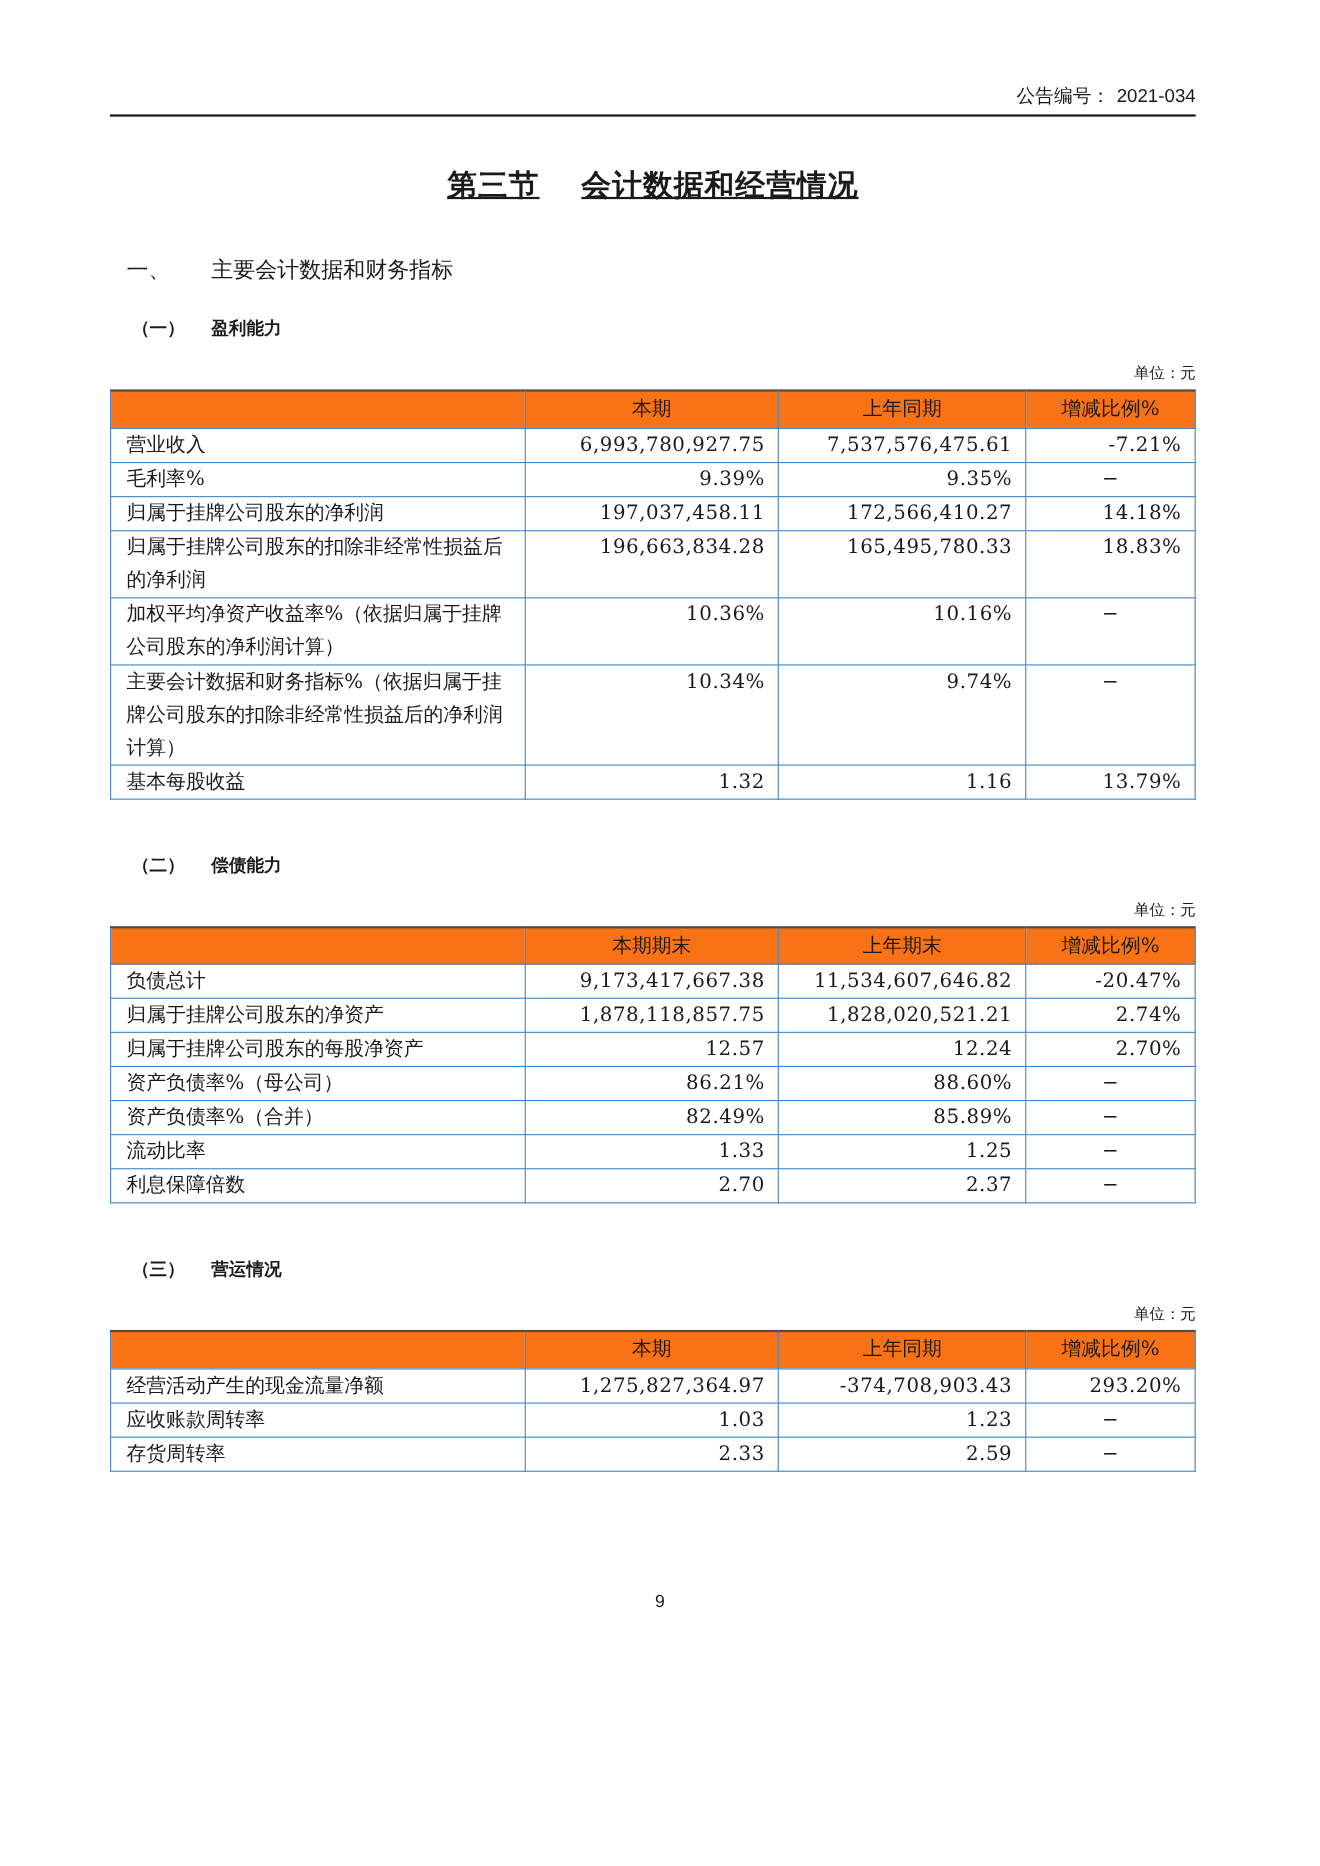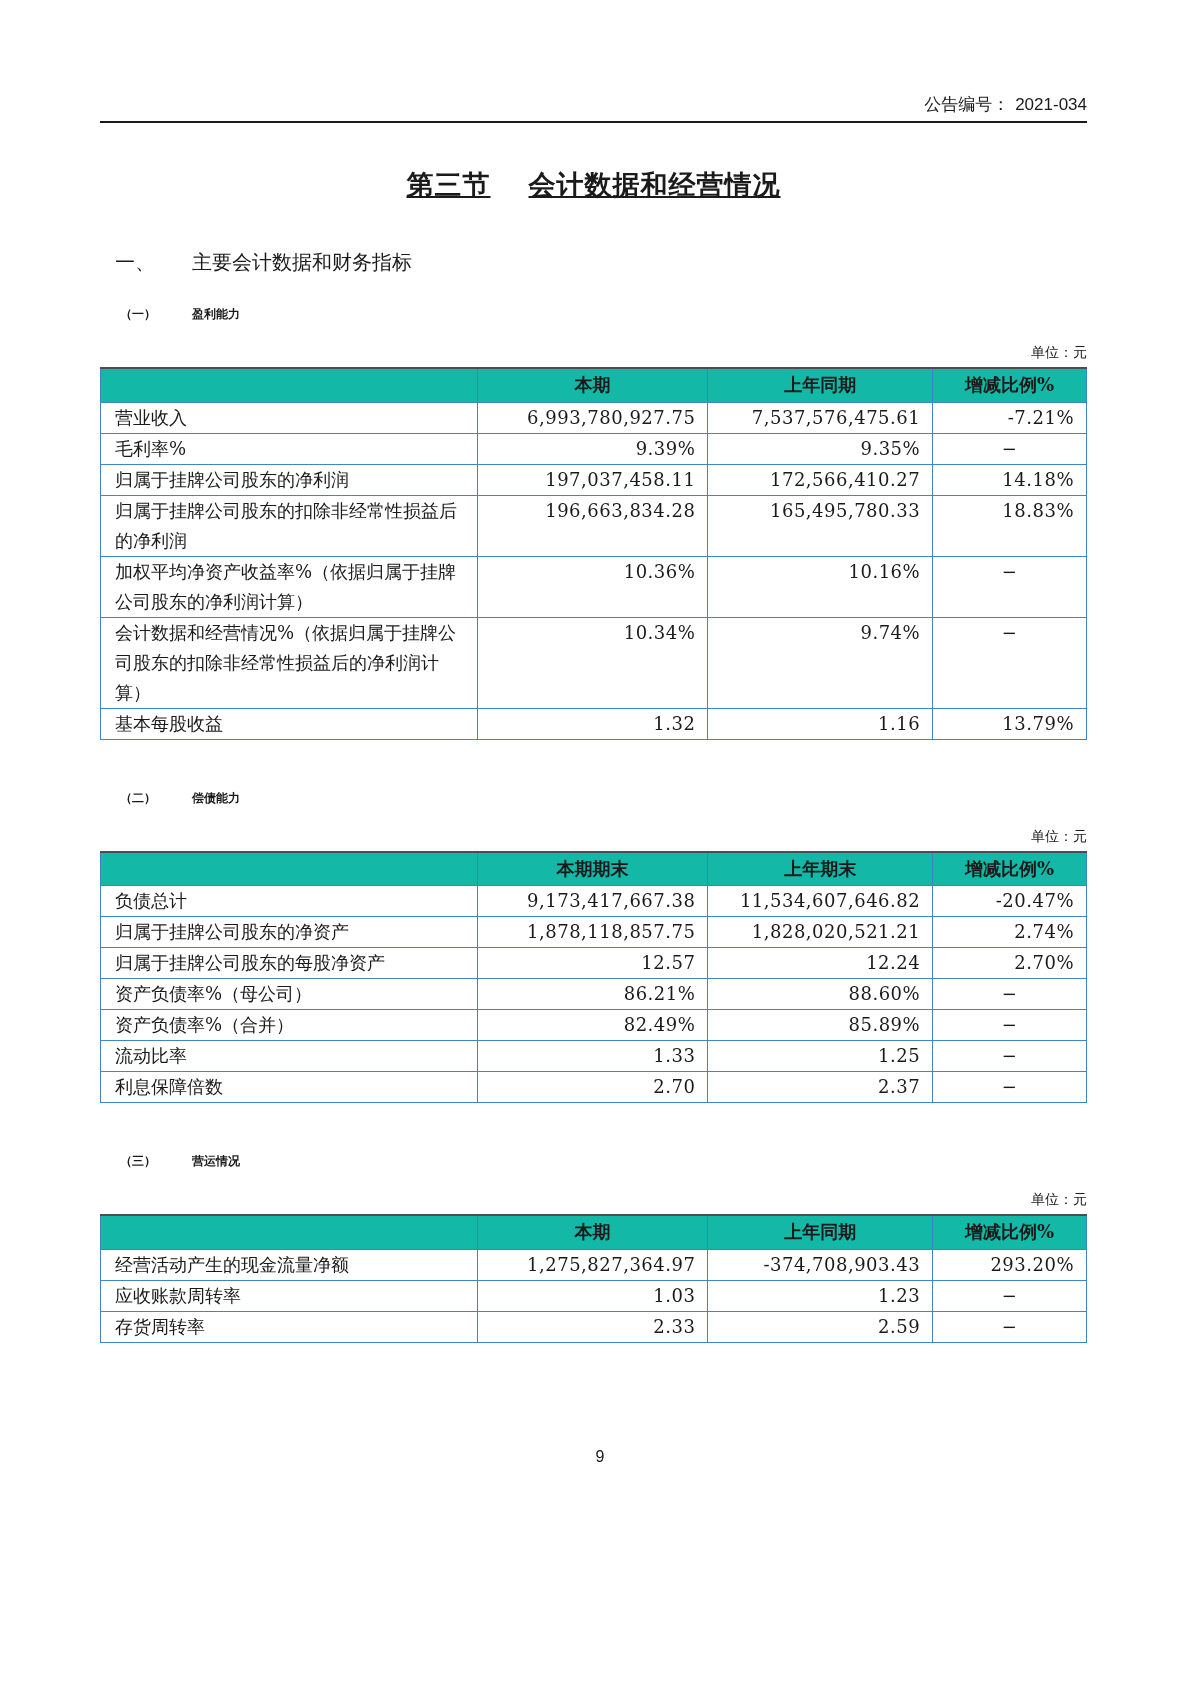--- a/index.html
+++ b/index.html
@@ -6,21 +6,21 @@
   html, body { background: #ffffff; }
   body {
     width: 1200px;
     height: 1696px;
     overflow: hidden;
     font-family: "DejaVu Serif", "Liberation Serif", serif;
     color: #1a1a1a;
     position: relative;
   }
   .page-inner {
-    padding: 17px 113px 0 100px;
+    padding: 0 113px 0 100px;
   }
 
   
   .doc-header {
     padding-top: 76px;
     padding-bottom: 5px;
     text-align: right;
     font-family: "Liberation Sans", sans-serif;
     font-size: 17px;
     border-bottom: 2px solid #1a1a1a;
@@ -48,21 +48,21 @@
     font-size: 20px;
   }
   .section-heading .marker { display: inline-block; width: 77px; }
 
   
   .subsection-heading {
     margin-top: 30px;
     padding-left: 20px;
     font-family: "Liberation Sans", sans-serif;
     font-weight: bold;
-    font-size: 12px;
+    font-size: 16px;
   }
   .subsection-heading .marker { display: inline-block; width: 72px; }
 
   .unit-line {
     margin-top: 21px;
     margin-bottom: 5px;
     text-align: right;
     font-size: 14px;
   }
 
@@ -76,22 +76,22 @@
   table.fin-table col.c1 { width: 23.4%; }
   table.fin-table col.c2 { width: 22.8%; }
   table.fin-table col.c3 { width: 15.6%; }
 
   table.fin-table th, table.fin-table td {
     border: 1px solid #3d85c8;
     line-height: 30px;
     vertical-align: top;
   }
   table.fin-table thead th {
-    background: #14b8a6;
-    font-weight: bold;
+    background: #f97316;
+    font-weight: normal;
     text-align: center;
     height: 34px;
     line-height: 32px;
     border-top: 2px solid #4d4d4d;
   }
   table.fin-table td { height: 30px; }
   table.fin-table td.label {
     text-align: left;
     padding: 0 8px 0 14px;
   }
@@ -180,21 +180,21 @@
           <td class="val">165,495,780.33</td>
           <td class="val">18.83%</td>
         </tr>
         <tr>
           <td class="label">加权平均净资产收益率%（依据归属于挂牌公司股东的净利润计算）</td>
           <td class="val">10.36%</td>
           <td class="val">10.16%</td>
           <td class="val dash">−</td>
         </tr>
         <tr>
-          <td class="label">会计数据和经营情况%（依据归属于挂牌公司股东的扣除非经常性损益后的净利润计算）</td>
+          <td class="label">主要会计数据和财务指标%（依据归属于挂牌公司股东的扣除非经常性损益后的净利润计算）</td>
           <td class="val">10.34%</td>
           <td class="val">9.74%</td>
           <td class="val dash">−</td>
         </tr>
         <tr>
           <td class="label">基本每股收益</td>
           <td class="val">1.32</td>
           <td class="val">1.16</td>
           <td class="val">13.79%</td>
         </tr>

